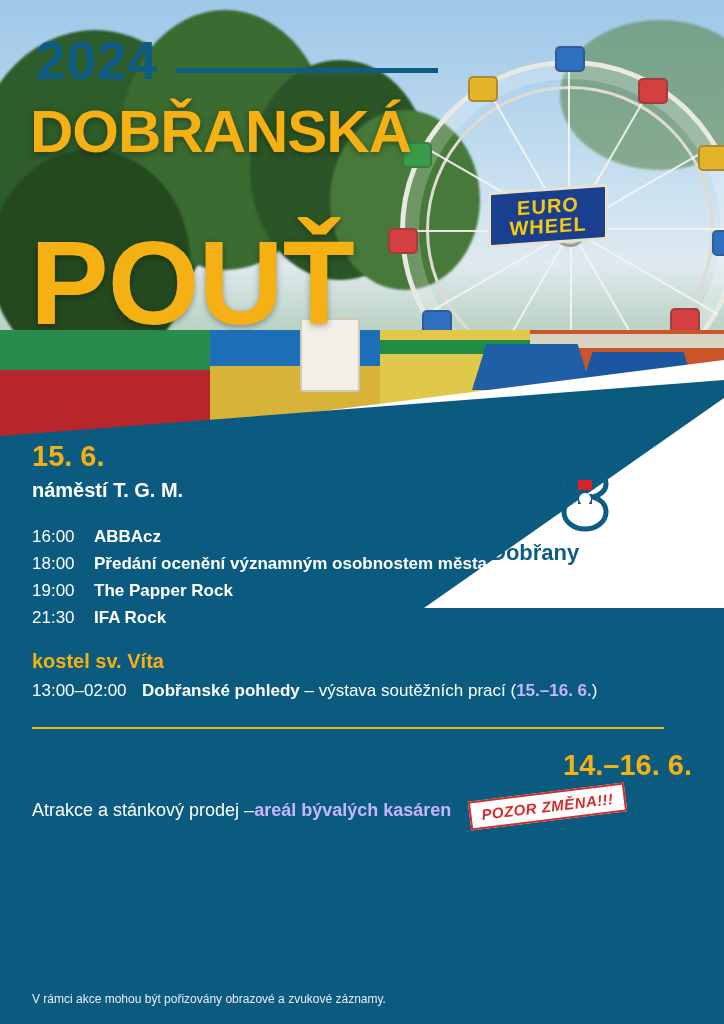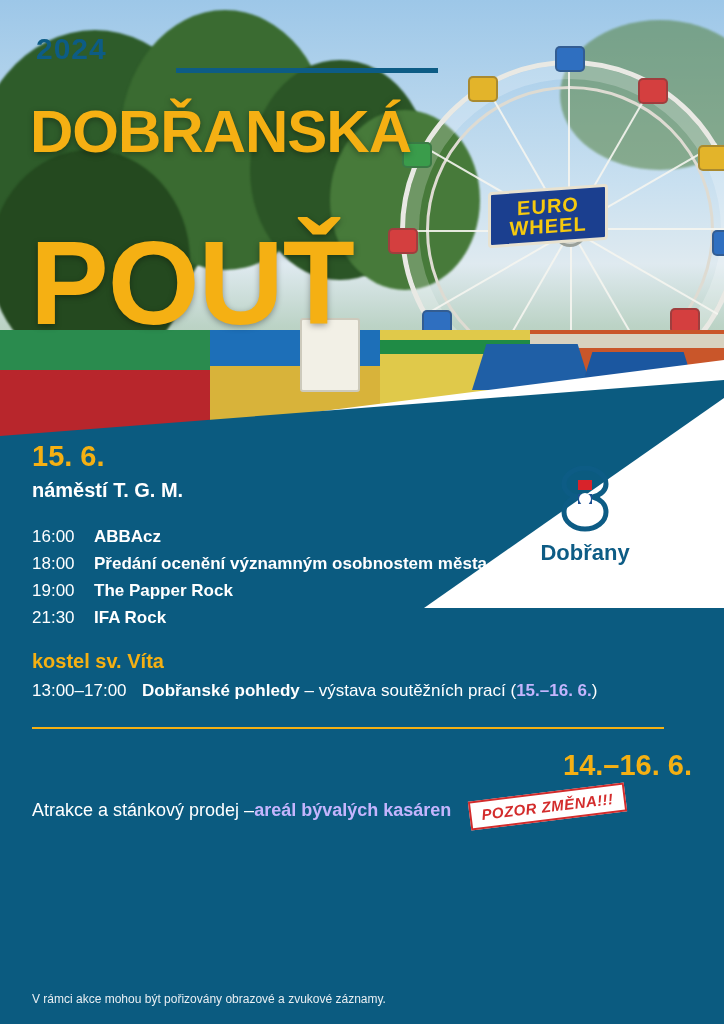--- a/index.html
+++ b/index.html
@@ -110,40 +110,40 @@
   .logo-wedge {
     position: absolute; right: 0; top: 398px; width: 300px; height: 210px;
     background: #ffffff;
     clip-path: polygon(100% 0, 100% 100%, 0 100%);
     z-index: 5;
   }
 
   
   .year {
     position: absolute; left: 36px; top: 34px; z-index: 8;
-    color: #0d5c85; font-size: 30px; font-weight: bold; letter-spacing: 1px;
+    color: #0d5c85; font-size: 53px; font-weight: bold; letter-spacing: 1px;
     line-height: 1;
   }
   .year-rule {
     position: absolute; left: 176px; top: 68px; width: 262px; height: 5px;
     background: #0d5c85; z-index: 8;
   }
   .title1, .title2 {
     position: absolute; left: 30px; z-index: 8;
     color: #f5b013; font-weight: bold; line-height: .92;
     letter-spacing: -1px;
     text-shadow: 0 2px 6px rgba(0,0,0,.35);
   }
   .title1 { top: 104px; font-size: 60px; }
   .title2 { top: 229px; font-size: 118px; }
 
   
   .logo {
     position: absolute; right: 44px; top: 466px; z-index: 9;
-    width: 190px; text-align: center;
+    width: 190px; 
   }
   .logo-mark { width: 74px; height: 66px; margin: 0 auto; position: relative; }
   .logo-text {
     margin-top: 8px; color: #0d5c85; font-size: 22px; font-weight: bold;
   }
 
   
   .body {
     position: absolute; left: 0; top: 440px; width: 724px; height: 584px;
     z-index: 7; color: #ffffff;
@@ -301,21 +301,21 @@
       <div class="prog-row">
         <span class="prog-time">21:30</span>
         <span class="prog-name">IFA Rock</span>
       </div>
     </div>
 
 
     <div class="sect">
       <div class="sect-head">kostel sv. Víta</div>
       <div class="sect-row">
-        <span class="sect-time">13:00–17:00</span>
+        <span class="sect-time">13:00–02:00</span>
         <span class="sect-desc"><b>Dobřanské pohledy</b><span> – výstava soutěžních prací (</span><span class="hl">15.–16. 6.</span><span>)</span></span>
       </div>
     </div>
 
     <div class="divider"></div>
 
     <div class="bottom-date">14.–16. 6.</div>
     <div class="bottom-line">
       <span>Atrakce a stánkový prodej – </span>
         <span class="hl">areál bývalých kasáren</span>

